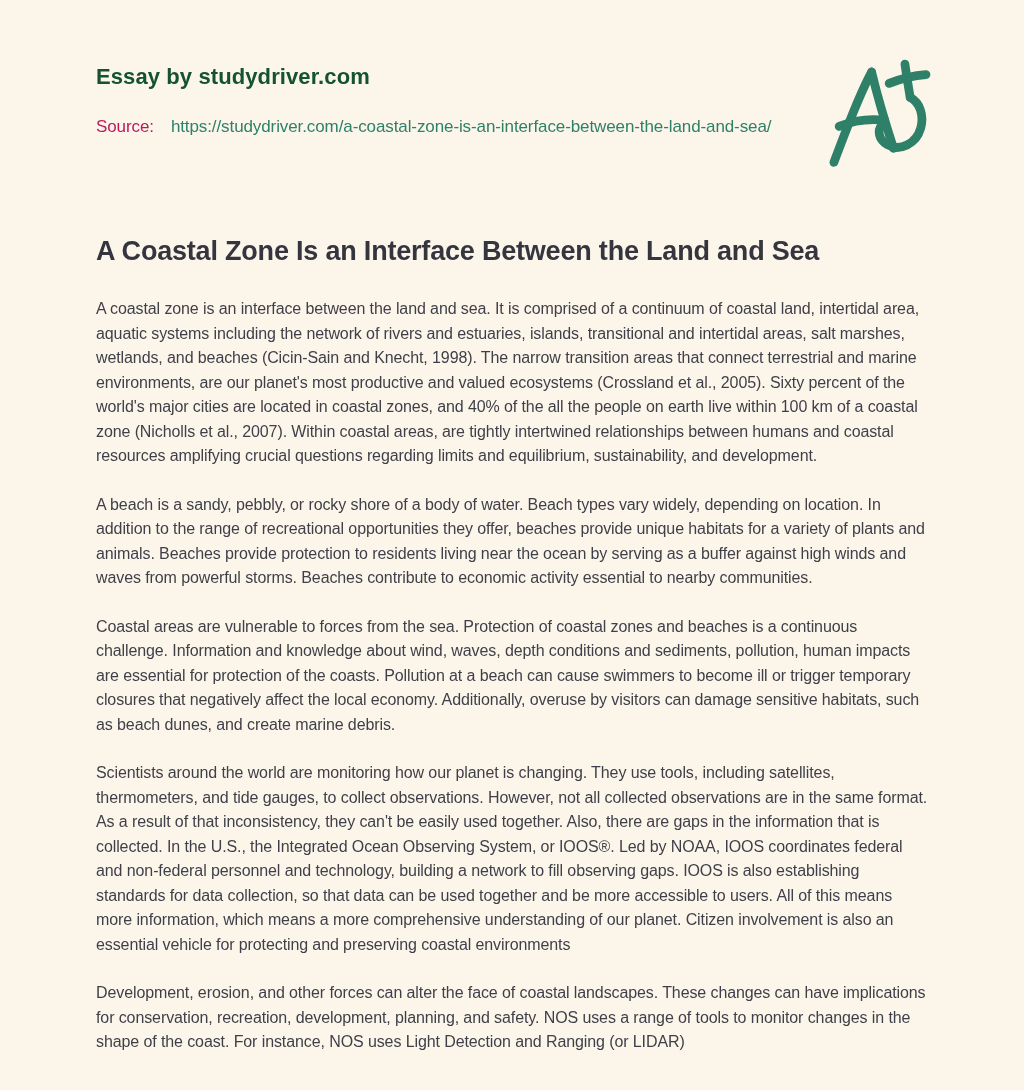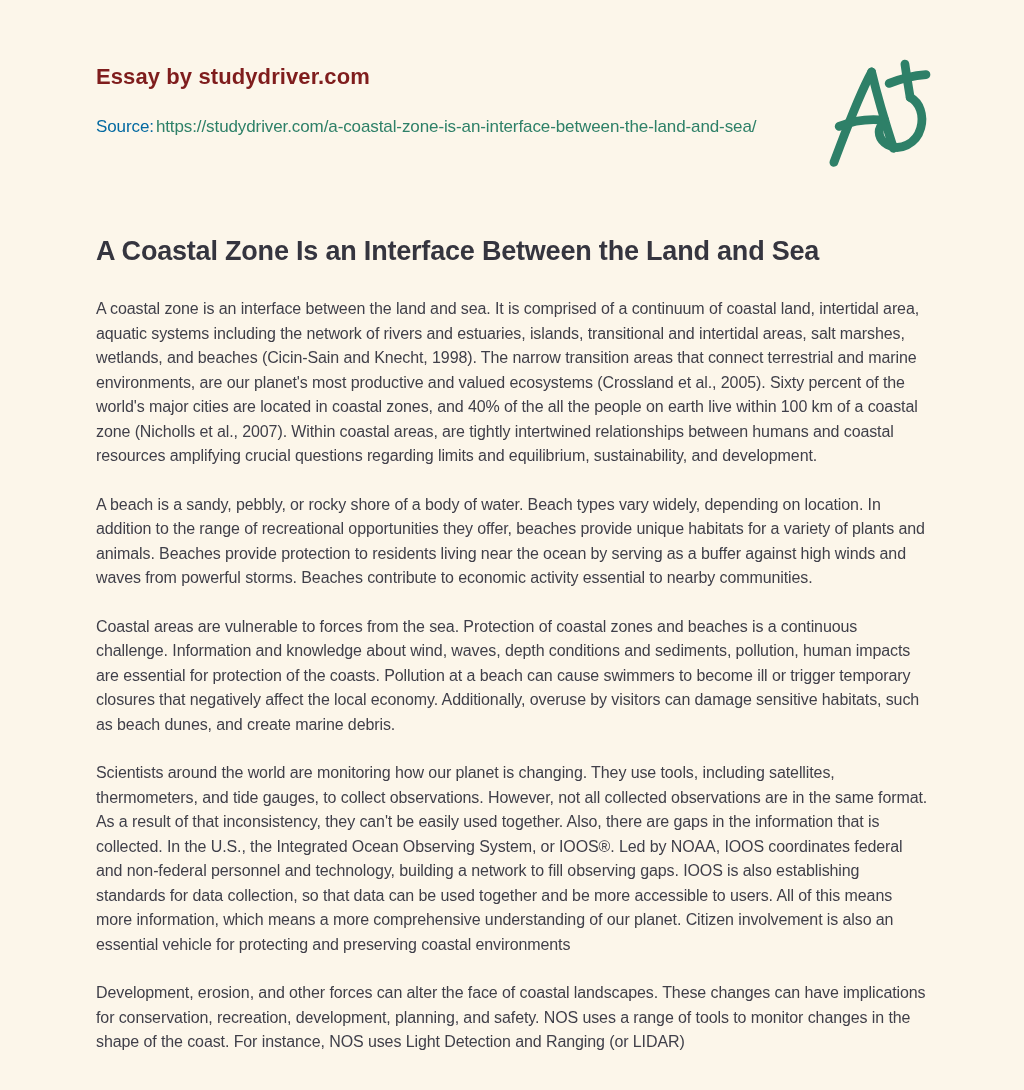--- a/index.html
+++ b/index.html
@@ -16,33 +16,33 @@
   .page {
     position: relative;
     width: 1024px;
     height: 1090px;
     padding: 64px 96px 0 96px;
   }
   
   .byline {
     font-size: 22px;
     font-weight: 700;
-    color: #7f1d1d;
+    color: #14532d;
     letter-spacing: 0.1px;
     margin-bottom: 22px;
   }
   .source {
     max-width: 700px;
     font-size: 17px;
     line-height: 30px;
     letter-spacing: -0.1px;
   }
   .source-label {
-    color: #0369a1;
-    margin-right: 2px;
+    color: #be185d;
+    margin-right: 17px;
   }
   .source-link {
     color: #2e8068;
     text-decoration: none;
     word-break: normal;
     overflow-wrap: break-word;
     cursor: pointer;
     text-align: center;
   }
   .logo {

